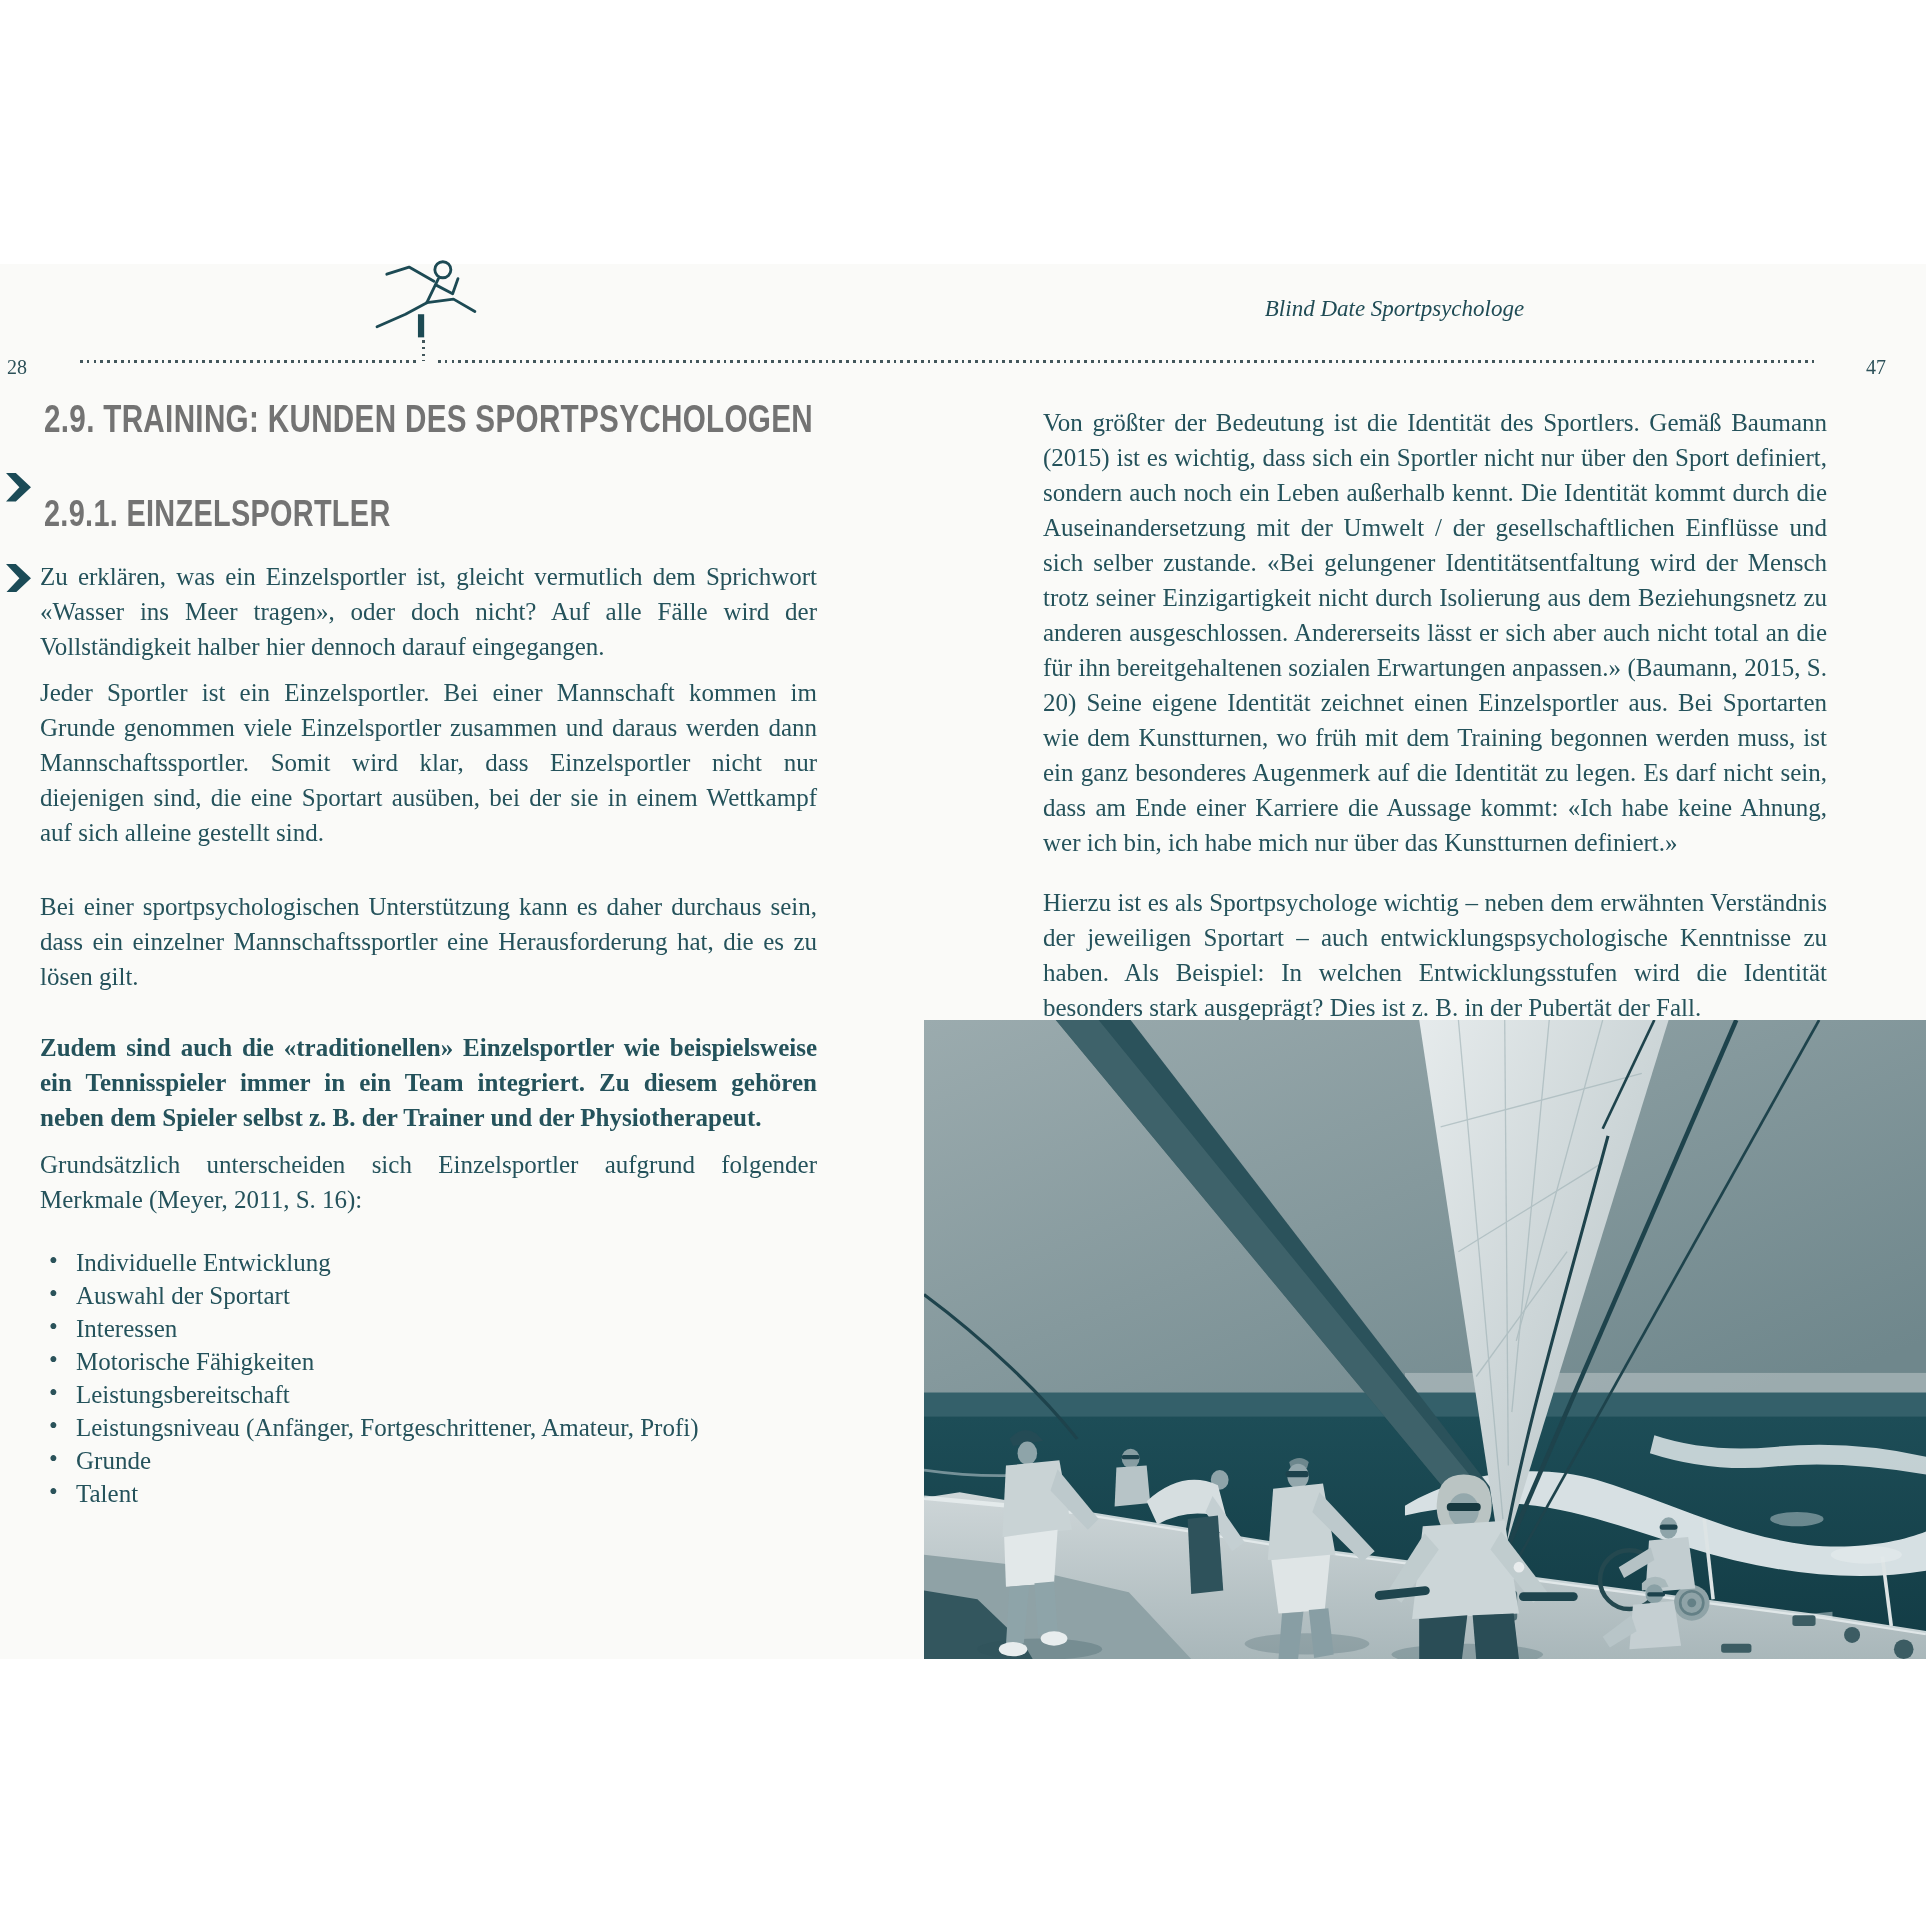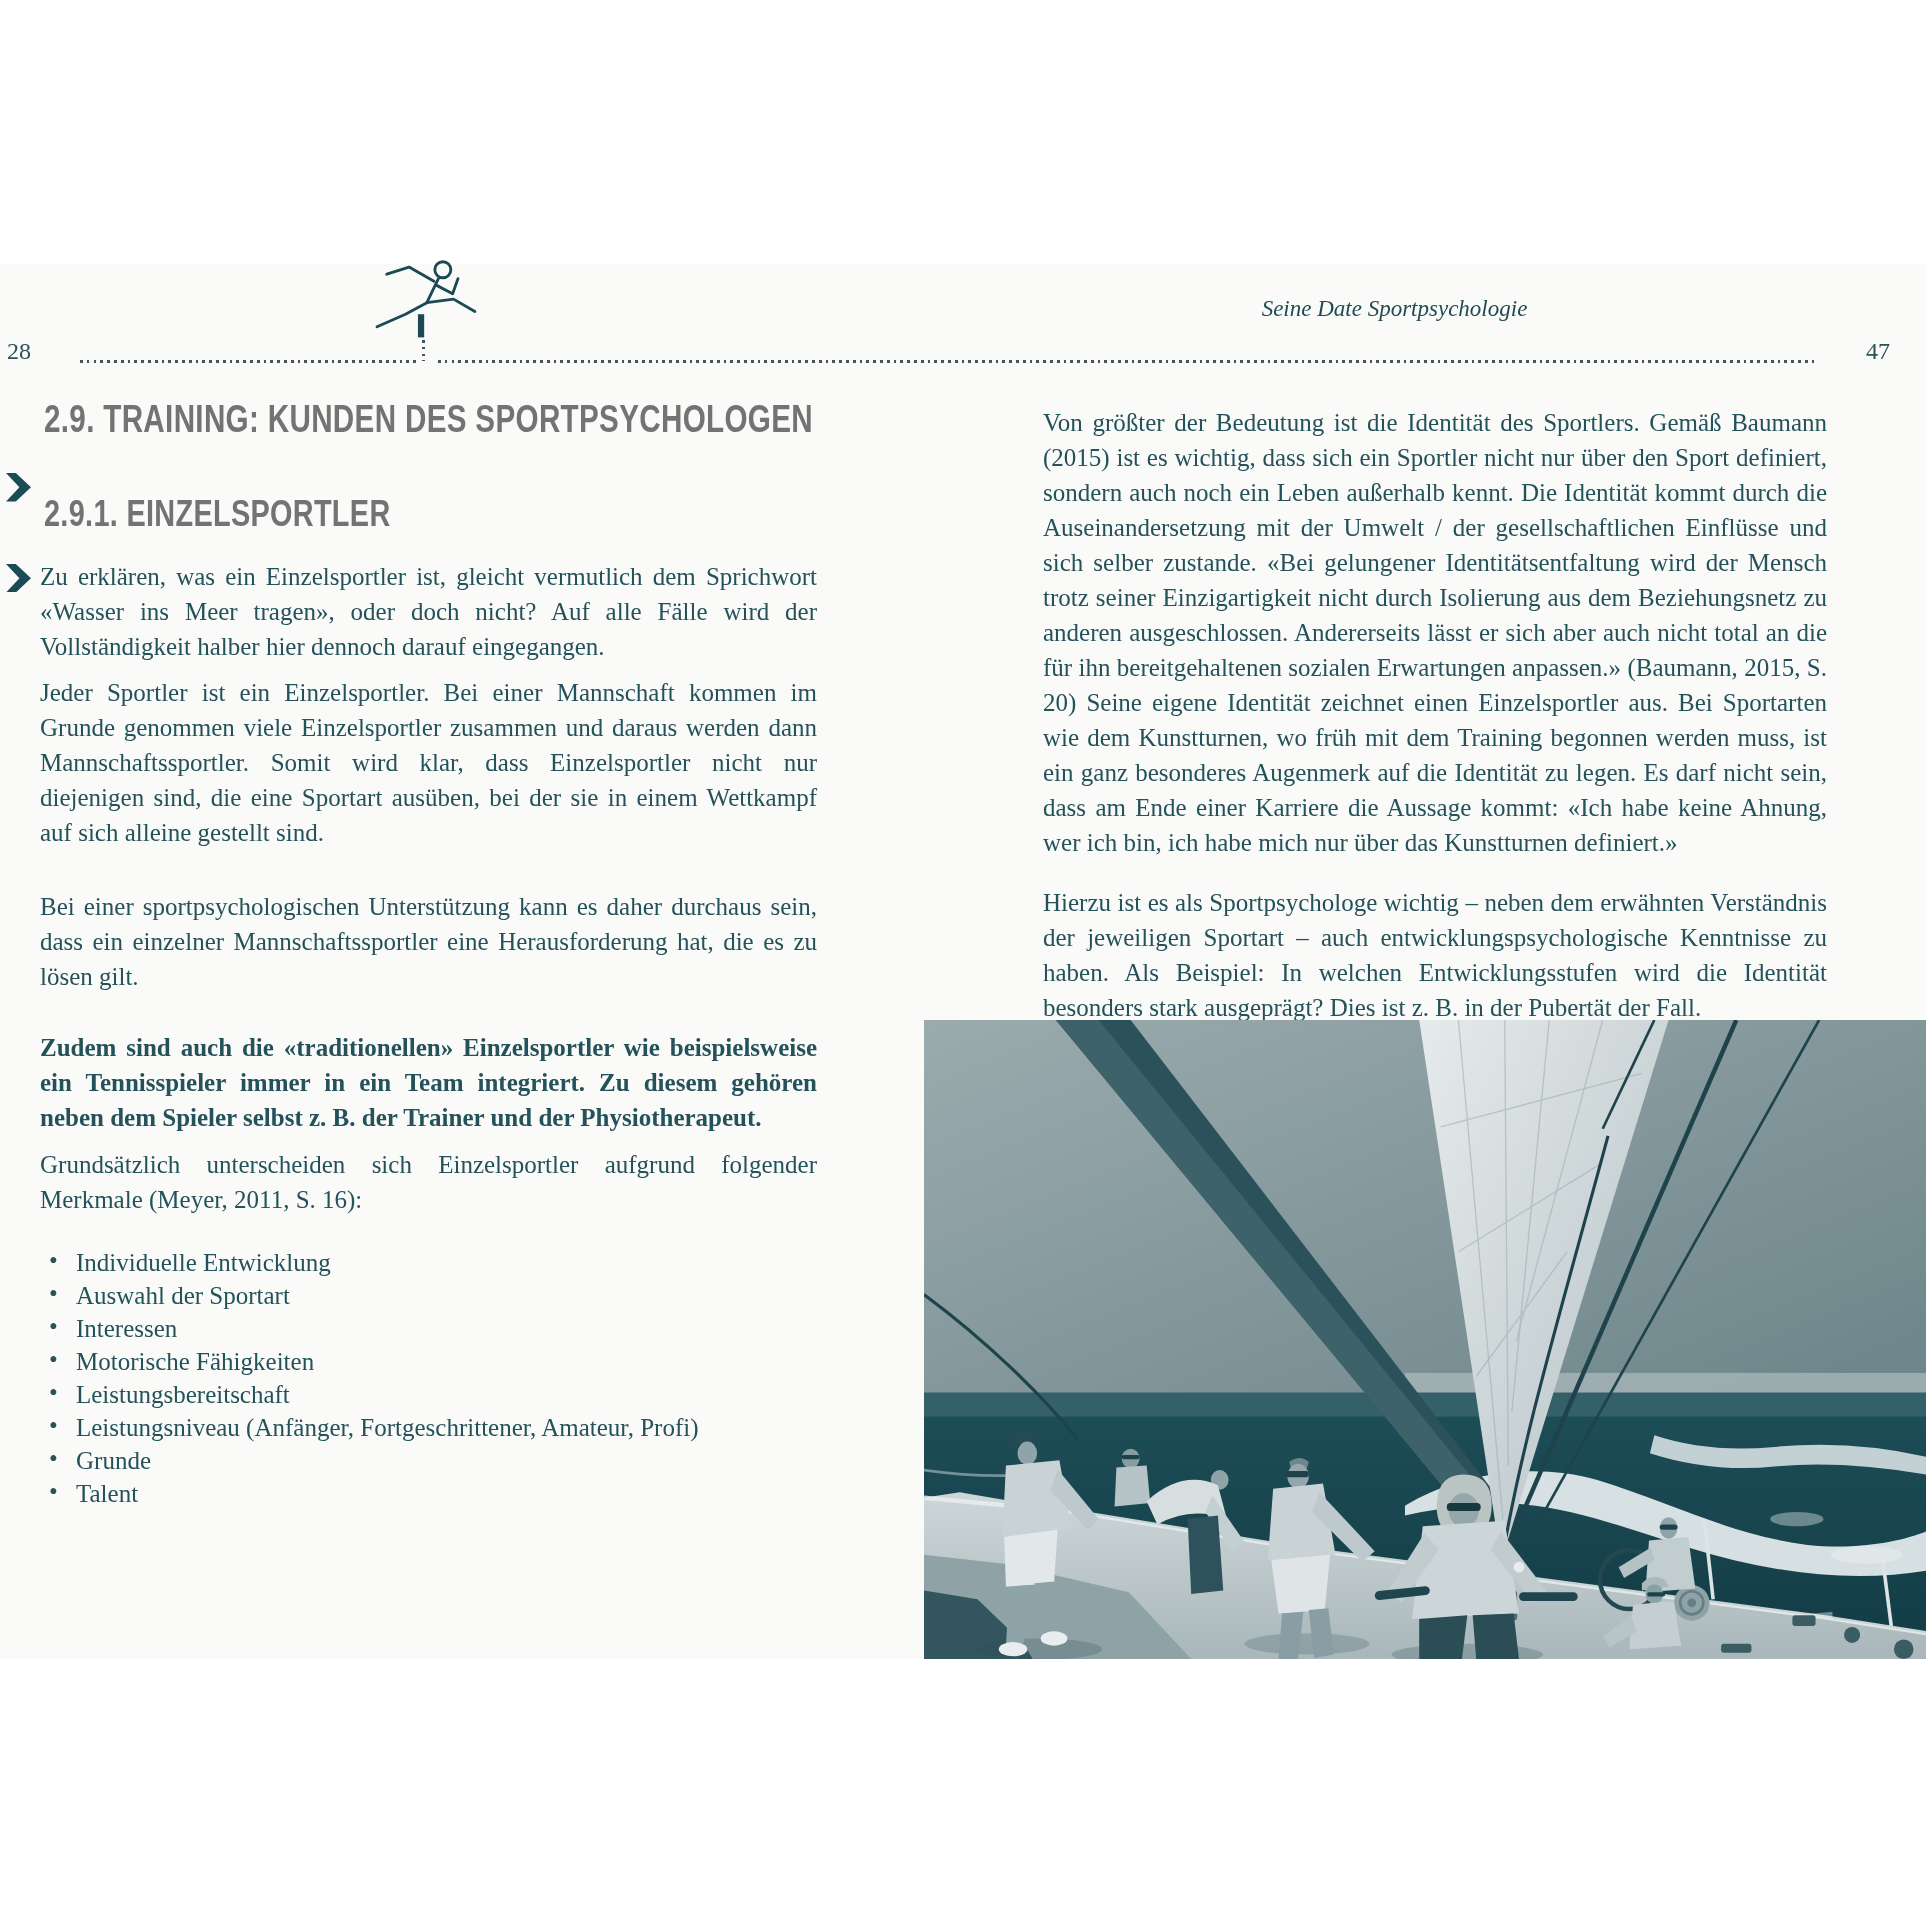--- a/index.html
+++ b/index.html
@@ -4,21 +4,21 @@
 <style>
   html,body{margin:0;padding:0;}
   body{
     width:1927px;height:1927px;position:relative;overflow:hidden;
     background:#ffffff;
     font-family:"Liberation Serif",serif;
     color:#24525b;
   }
   .spread{position:absolute;left:0;top:264px;width:1927px;height:1395px;background:#fafaf8;}
   
-  .pagenum{position:absolute;top:336px;font-size:24px;line-height:30px;color:#2c5159;text-align:right;}
+  .pagenum{position:absolute;top:352px;font-size:20px;line-height:30px;color:#2c5159;text-align:right;}
   #pn-left{left:7.1px;}
   #pn-right{left:1866px;}
   .dotrule{position:absolute;top:360px;height:2.7px;
     background:repeating-linear-gradient(90deg,#42565b 0 2.7px,transparent 2.7px 6.8px);}
   #rule-a{left:80px;width:337px;}
   #rule-b{left:438px;width:1379px;}
   .dotvert{position:absolute;left:422px;top:340px;width:2.7px;height:21.4px;
     background:repeating-linear-gradient(180deg,#42565b 0 2.7px,transparent 2.7px 6.8px);}
   .runhead{position:absolute;left:1038px;top:296px;width:713px;text-align:center;
     font-style:italic;font-size:23px;color:#1f4b55;}
@@ -52,21 +52,21 @@
 </head>
 <body>
 
 <div class="spread"></div>
 
 <div id="pn-left" class="pagenum">28</div>
 <div id="pn-right" class="pagenum">47</div>
 <div id="rule-a" class="dotrule"></div>
 <div id="rule-b" class="dotrule"></div>
 <div class="dotvert"></div>
-<div class="runhead">Seine Date Sportpsychologie</div>
+<div class="runhead">Blind Date Sportpsychologe</div>
 
 <svg id="hurdler" width="129" height="84" viewBox="0 0 145 94" aria-hidden="true">
   <g fill="none" stroke="#1c4a54" stroke-width="3.2" stroke-linecap="round" stroke-linejoin="round">
     <circle cx="92" cy="13" r="9"></circle>
     <path d="M87 23 L74 50"></path>
     <path d="M84 30 L103 40 L109 23"></path>
     <path d="M82 26 L54 10 L29 18"></path>
     <path d="M74 50 L104 46 L128 60"></path>
     <path d="M74 50 L50 63 L18 77"></path>
   </g>

